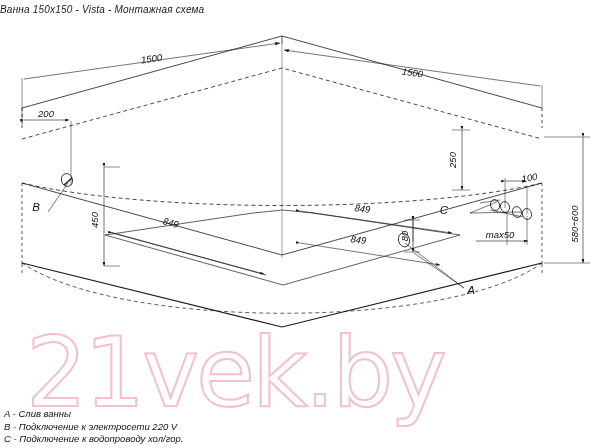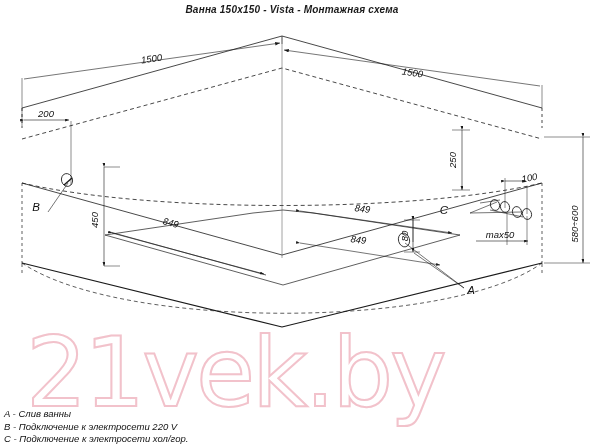--- a/index.html
+++ b/index.html
@@ -9,24 +9,23 @@
     font-family:"Liberation Sans", sans-serif;
     position:relative;
     overflow:hidden;
   }
   #stage{position:absolute;left:0;top:0;width:600px;height:448px;}
   svg{position:absolute;left:0;top:0;}
 
   .title{
     position:absolute;
     left:0;top:4px;width:584px;
-    text-align:center;
     font-size:10px;
     font-style:italic;
-    font-weight:bold;
+    font-weight:normal;
     color:#1a1a1a;
     letter-spacing:0.2px;
   }
 
   .legend{
     position:absolute;
     left:4px;
     bottom:3px;
     font-size:9.5px;
     font-style:italic;
@@ -239,16 +238,16 @@
       <text class="lbl" x="444" y="214" text-anchor="middle">C</text>
       <text class="lbl" x="471" y="294" text-anchor="middle">A</text>
     </g>
   </svg>
 
   <div class="wm">21vek.by</div>
 
   <div class="legend">
     <div>A - Слив ванны</div>
     <div>B - Подключение к электросети 220 V</div>
-    <div>C - Подключение к электросети хол/гор.</div>
+    <div>C - Подключение к водопроводу хол/гор.</div>
   </div>
 
 </div>
 
 </body></html>

